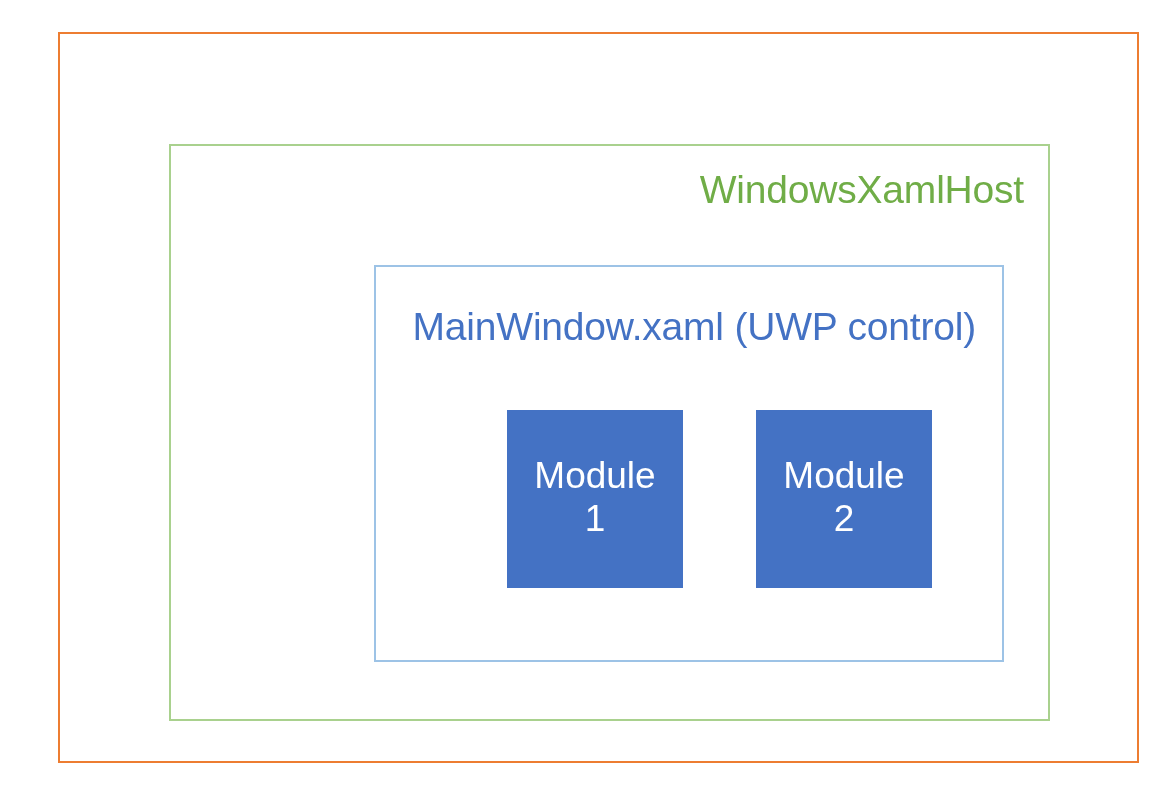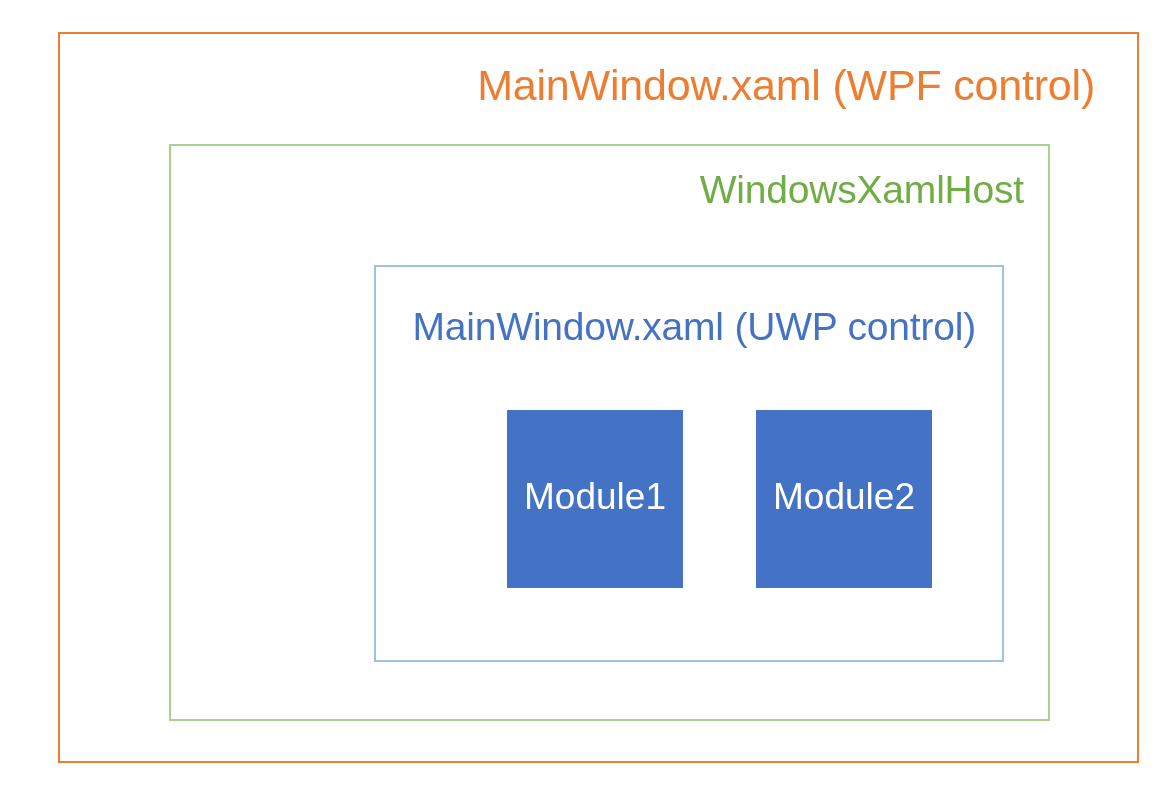--- a/index.html
+++ b/index.html
@@ -97,41 +97,41 @@
     width: 100%;
     height: 100%;
   }
   .module-box {
     position: absolute;
     top: 143px;     
     width: 176px;
     height: 178px;
     background: #4472C4;
     display: flex;
+    flex-direction: column;
     align-items: center;
     justify-content: center;
     color: #ffffff;
     font-size: 37px;
     line-height: 1.17;
     text-align: center;
     box-sizing: border-box;
     padding-bottom: 4px;
   }
   .module-box.m1 { left: 131px; }  
   .module-box.m2 { left: 380px; }  
 
   .module-line { display: block; white-space: nowrap; }
 </style>
 </head>
 <body>
 
 <div id="canvas">
 
   <div class="outer-box">
-    <div class="outer-label">MainWindow.xaml (WPF control)</div>
 
     <div class="middle-box">
       <div class="middle-label">WindowsXamlHost</div>
 
       <div class="inner-box">
         <div class="inner-label">MainWindow.xaml (UWP control)</div>
 
         <div class="modules-row">
           <div class="module-box m1">
             <span class="module-line">Module</span>

